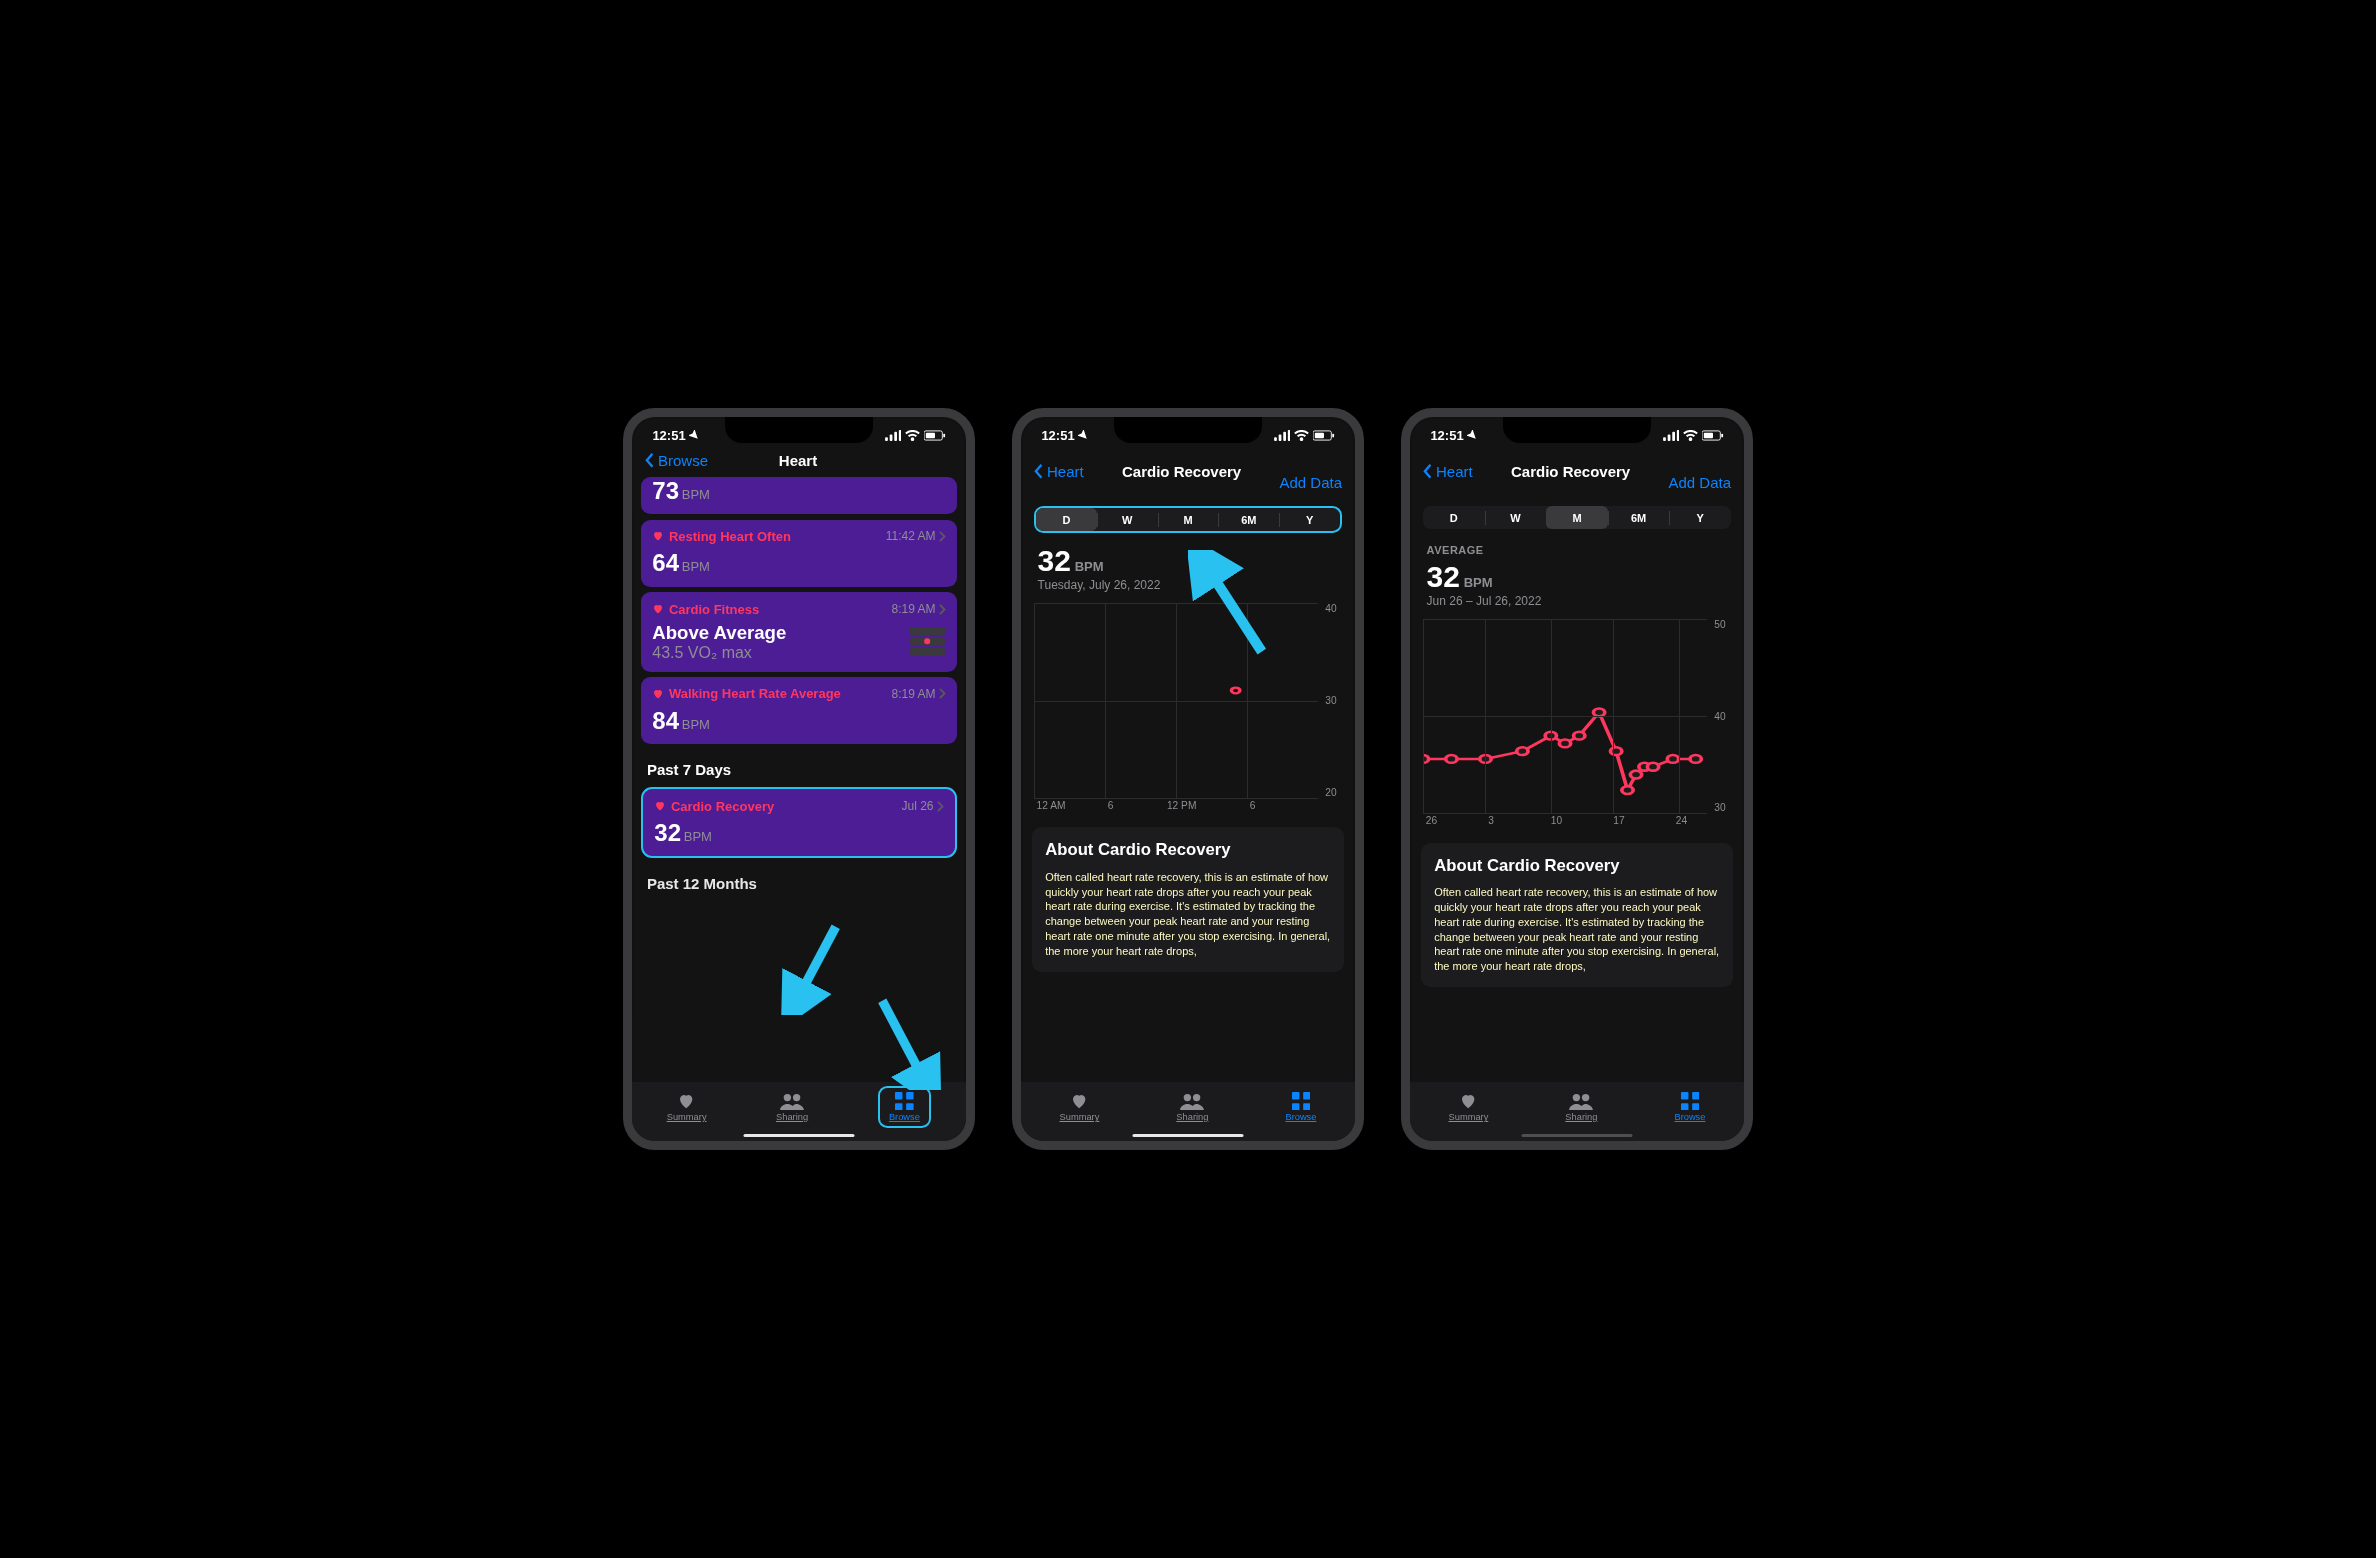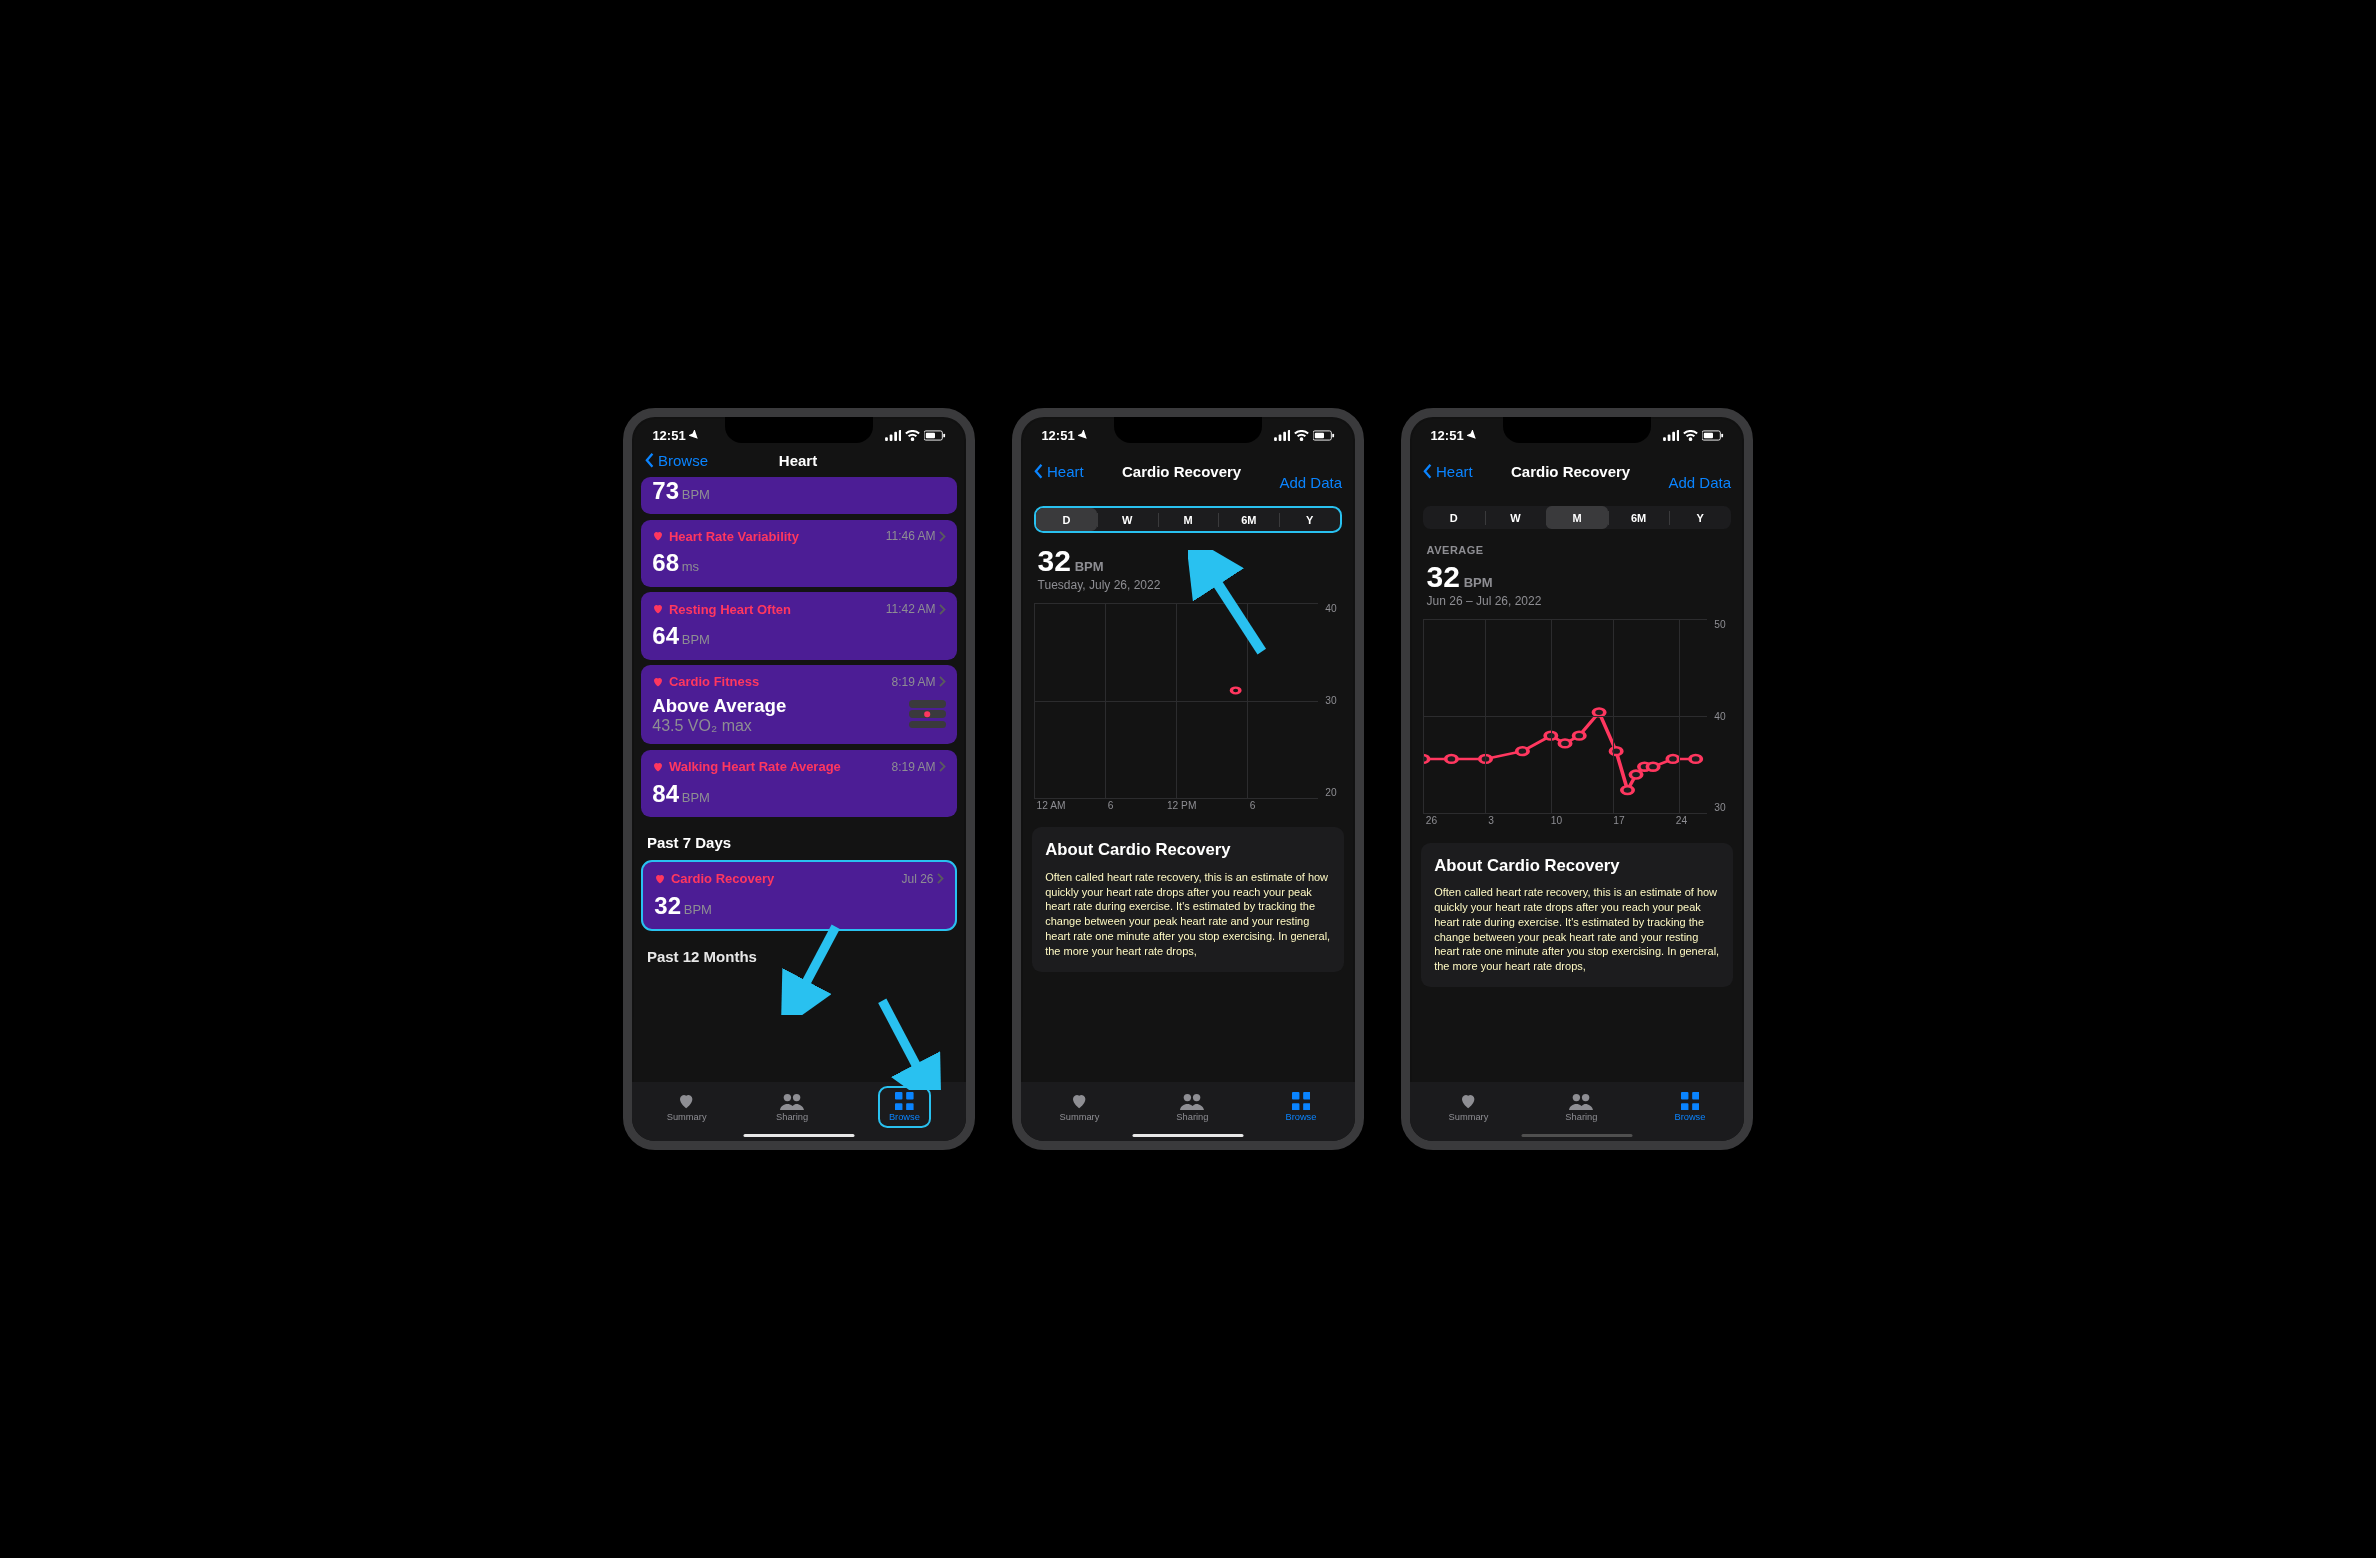--- a/index.html
+++ b/index.html
@@ -25,21 +25,21 @@
   .metric-name { color:#ff375f; font-size:13px; font-weight:600; display:flex; align-items:center; gap:4.6px;}
   .metric-time { color:#8e8e93; font-size:12px; display:flex; align-items:center; gap:3.7px;}
   .chevron { color:#5a5a5e;}
   .metric-value { color:#fff; font-size:24px; font-weight:600; margin-top:5.6px; display:flex; align-items:baseline; gap:2.8px;}
   .metric-unit { font-size:13px; font-weight:500; color:#8e8e93;}
   .section-heading { color:#fff; font-size:15px; font-weight:700; padding:11px 9.3px 3.7px;}
   .sub-value { color:#8e8e93; font-size:16px;}
   .highlight-box { border:2.8px solid #29c1f0; border-radius:11px;}
   .arrow { position:absolute; z-index:30;}
   .tab-bar { position:absolute; bottom:0; left:0; right:0; height:59px; background:rgba(28,28,30,.92); display:flex; justify-content:space-around; align-items:center; padding-bottom:9.3px;}
-  .tab-item { display:flex; flex-direction:column; align-items:center; gap:1.9px; color:#8e8e93; font-size:9.3px; cursor:pointer;}
+  .tab-item { display:flex; flex-direction:column; align-items:center; gap:1.9px; color:#8e8e93; font-size:9.3px; cursor:pointer;text-decoration:underline;}
   .tab-item.active { color:#0a84ff;}
   .home-indicator { position:absolute; bottom:3.7px; left:50%; transform:translateX(-50%); width:111px; height:3.7px; border-radius:2.8px; background:#fff; opacity:.9;}
   
   .segment { display:flex; background:#1c1c1e; border-radius:7.4px; margin:7.4px; overflow:hidden;}
   .segment-item { flex:1; text-align:center; padding:5.6px 0; color:#fff; font-size:11px; font-weight:600; cursor:pointer; position:relative;}
   .segment-item + .segment-item::before { content:''; position:absolute; left:0; top:20%; bottom:20%; width:0.9px; background:#3a3a3c;}
   .segment-item.selected { background:#3a3a3c; border-radius:5.6px;}
   .segment.highlighted { border:2.8px solid #29c1f0; border-radius:9.3px;}
   .big-value { color:#fff; font-size:30px; font-weight:700; padding:3.7px 11px 0; display:flex; align-items:baseline; gap:3.7px;}
   .big-unit { font-size:13px; color:#8e8e93; font-weight:600;}
@@ -100,40 +100,20 @@
     <div class="nav-spacer"></div>
   </div>
   <div class="content">
     <div class="card" style="margin-top:-5.6px; padding-top:0;">
       <div class="metric-value">
           <span>73</span>
           <span class="metric-unit">BPM</span>
         </div>
     </div>
 
-    <div class="card">
-      <div class="card-top">
-        <div class="metric-name">
-            <svg width="12" height="12" viewBox="0 0 24 24" fill="#ff375f">
-              <path d="M12 21s-8-6-8-12a5 5 0 018-4 5 5 0 018 4c0 6-8 12-8 12z"></path>
-            </svg>
-            <span>Heart Rate Variability</span>
-          </div>
-        <div class="metric-time">
-            <span>11:46 AM</span>
-            <svg class="chevron" width="6.5" height="11" viewBox="0 0 7 12" fill="none" stroke="currentColor" stroke-width="2">
-              <path d="M1 1l5 5-5 5"></path>
-            </svg>
-          </div>
-      </div>
-      <div class="metric-value">
-          <span>68</span>
-          <span class="metric-unit">ms</span>
-        </div>
-    </div>
 
     <div class="card">
       <div class="card-top">
         <div class="metric-name">
             <svg width="12" height="12" viewBox="0 0 24 24" fill="#ff375f">
               <path d="M12 21s-8-6-8-12a5 5 0 018-4 5 5 0 018 4c0 6-8 12-8 12z"></path>
             </svg>
             <span>Resting Heart Often</span>
           </div>
         <div class="metric-time">

